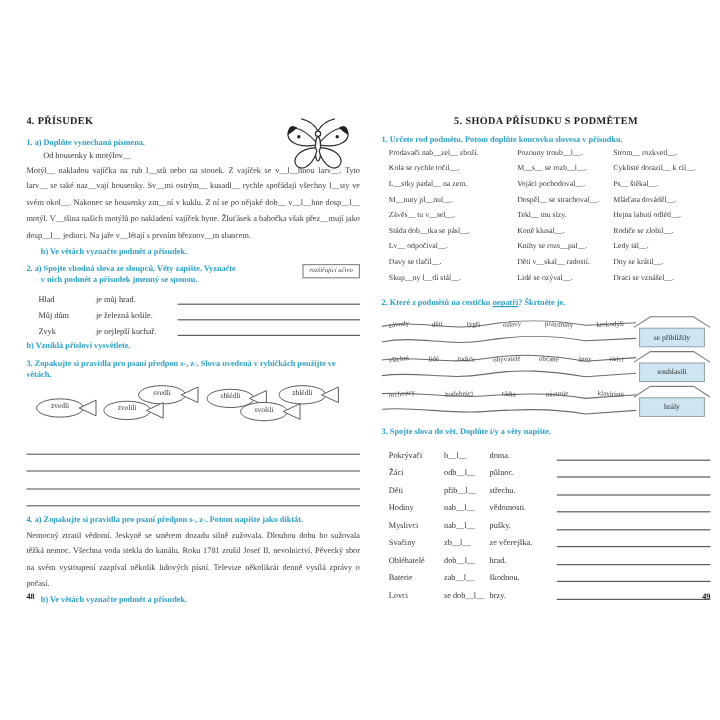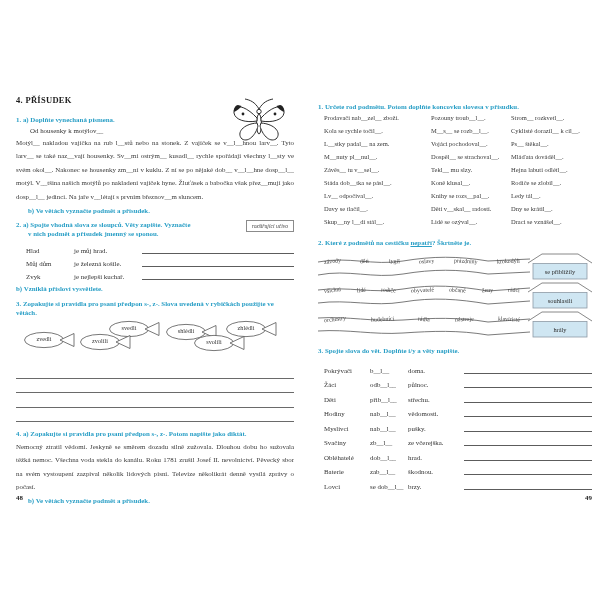--- a/index.html
+++ b/index.html
@@ -1,19 +1,19 @@
 <!DOCTYPE html>
 <html><head>
 <meta charset="utf-8">
 <style>
   html,body{margin:0;padding:0;}
   .sheet{position:relative;width:600px;height:600px;background:#ffffff;overflow:hidden;
          font-family:"Liberation Serif", serif;color:#333;}
   .page{position:absolute;top:95px;height:410px;}
-  .page-left{left:16px;width:278px;}
+  .page-left{left:22px;width:278px;}
   .page-right{left:318px;width:274px;}
 
   .chapter-title{font-size:8.5px;font-weight:bold;color:#1d1d1d;letter-spacing:.3px;}
   .chapter-title.center{text-align:center;}
   .instr{color:#2a9fc6;font-weight:bold;font-size:6.9px;line-height:9px;}
   .body-text{font-size:6.9px;line-height:13.4px;text-align:justify;color:#3a3a3a;}
   .indent{margin-left:12px;}
   u{text-decoration:underline;}
 
   
@@ -179,20 +179,21 @@
     </div>
 
     <div class="instr" style="margin-top:7px;">4. a) Zopakujte si pravidla pro psaní předpon s-, z-. Potom napište jako diktát.</div>
     <p class="body-text" style="margin:2px 0 0 0;">Nemocný ztratil vědomí. Jeskyně se směrem dozadu silně zužovala. Dlouhou dobu ho sužovala těžká nemoc. Všechna voda stekla do kanálu. Roku 1781 zrušil Josef II. nevolnictví. Pěvecký sbor na svém vystoupení zazpíval několik lidových písní. Televize několikrát denně vysílá zprávy o počasí.</p>
     <div class="instr indent" style="margin-top:2px;">b) Ve větách vyznačte podmět a přísudek.</div>
 
     <div class="page-num pn-left">48</div>
   </div>
 
   <div class="page page-right">
+    <div class="chapter-title center">5. SHODA PŘÍSUDKU S PODMĚTEM</div>
 
     <div class="instr" style="margin-top:7px;">1. Určete rod podmětu. Potom doplňte koncovku slovesa v přísudku.</div>
 
     <div class="sent-grid">
       <span>Prodavači nab__zel__ zboží.</span>
       <span>Kola se rychle točil__.</span>
       <span>L__stky padal__ na zem.</span>
       <span>M__nuty pl__nul__.</span>
       <span>Závěs__ tu v__sel__.</span>
       <span>Stáda dob__tka se pásl__.</span>

